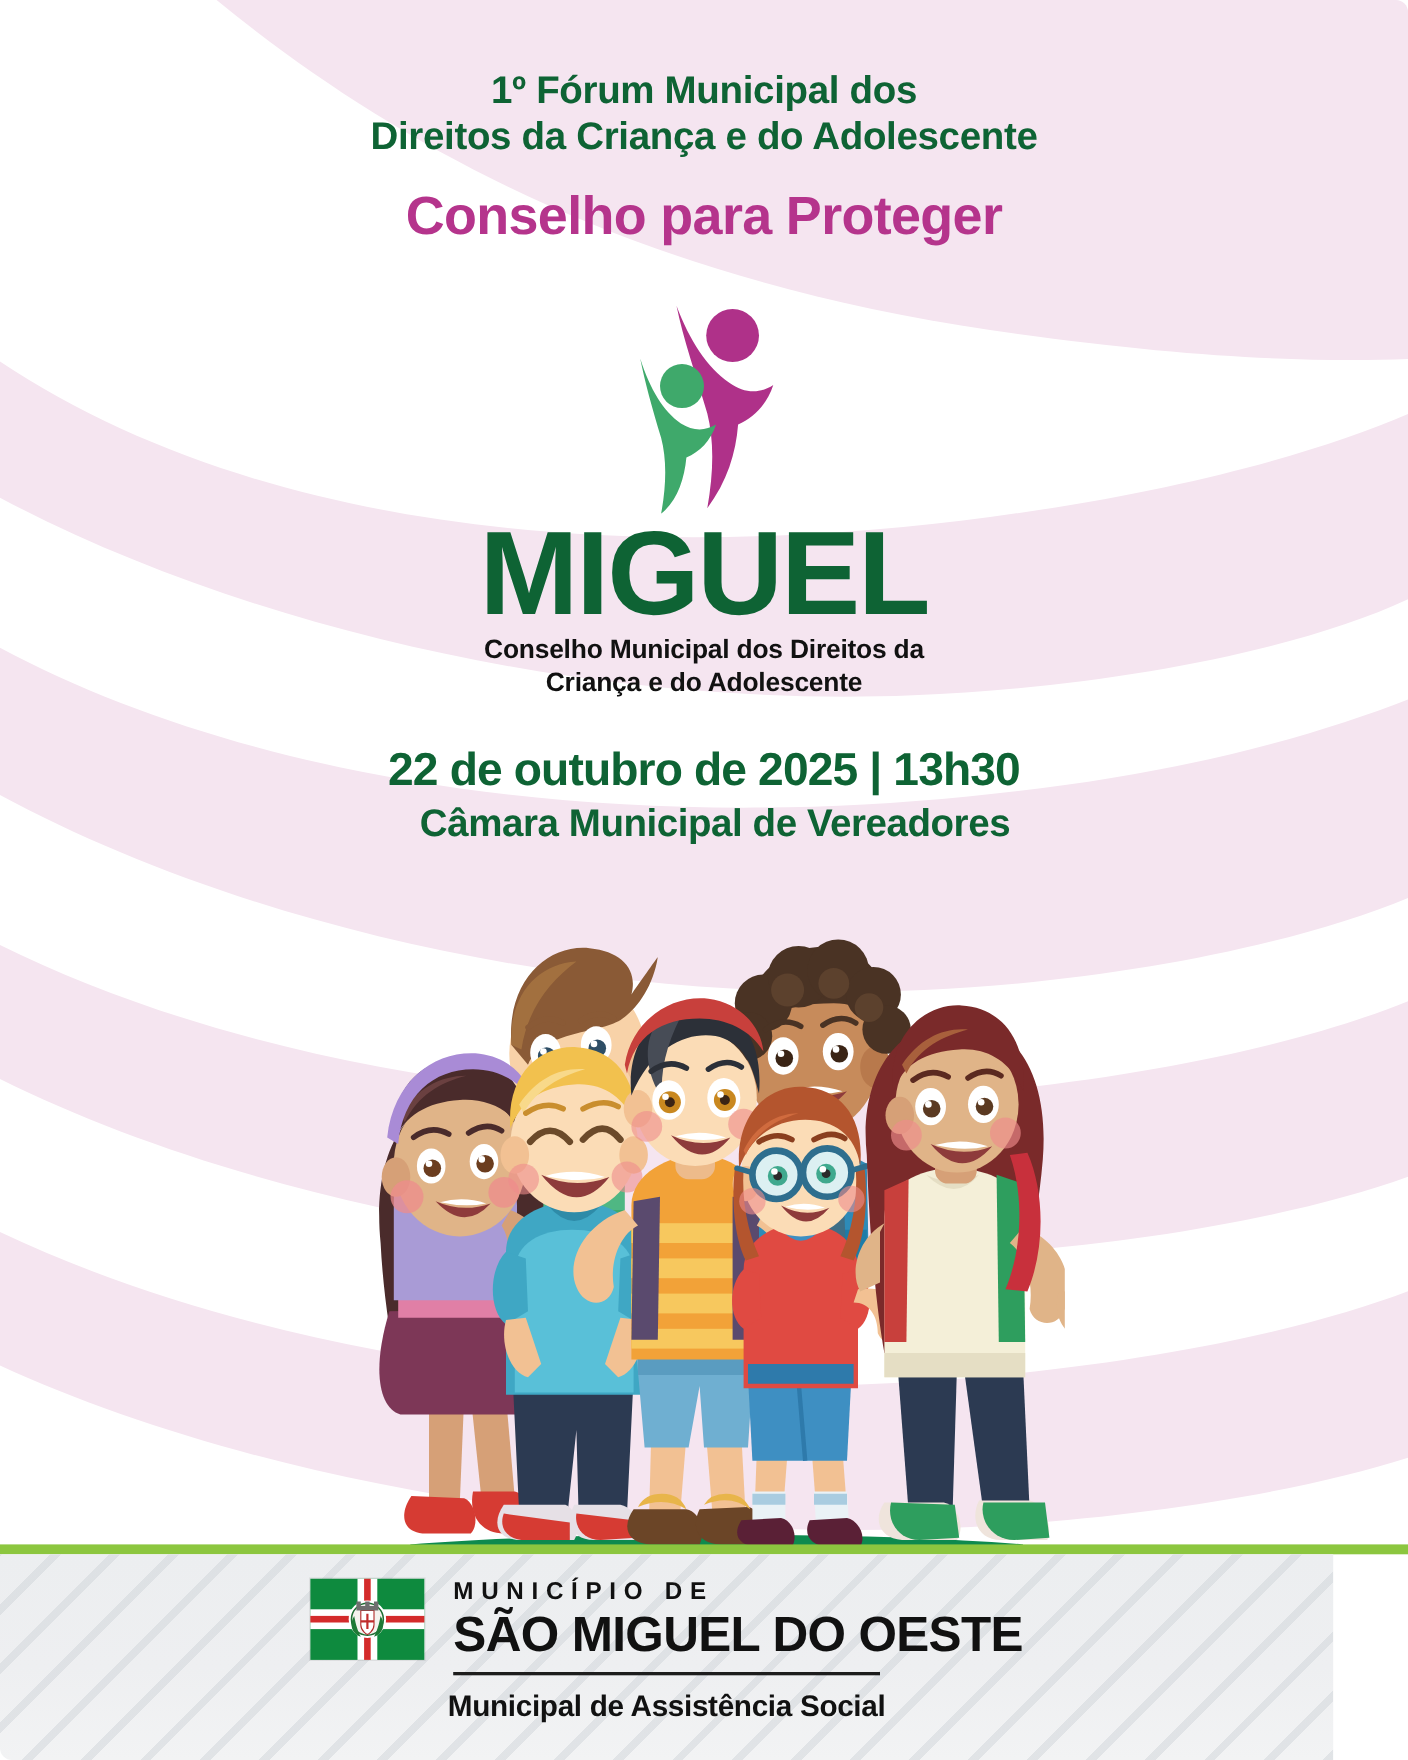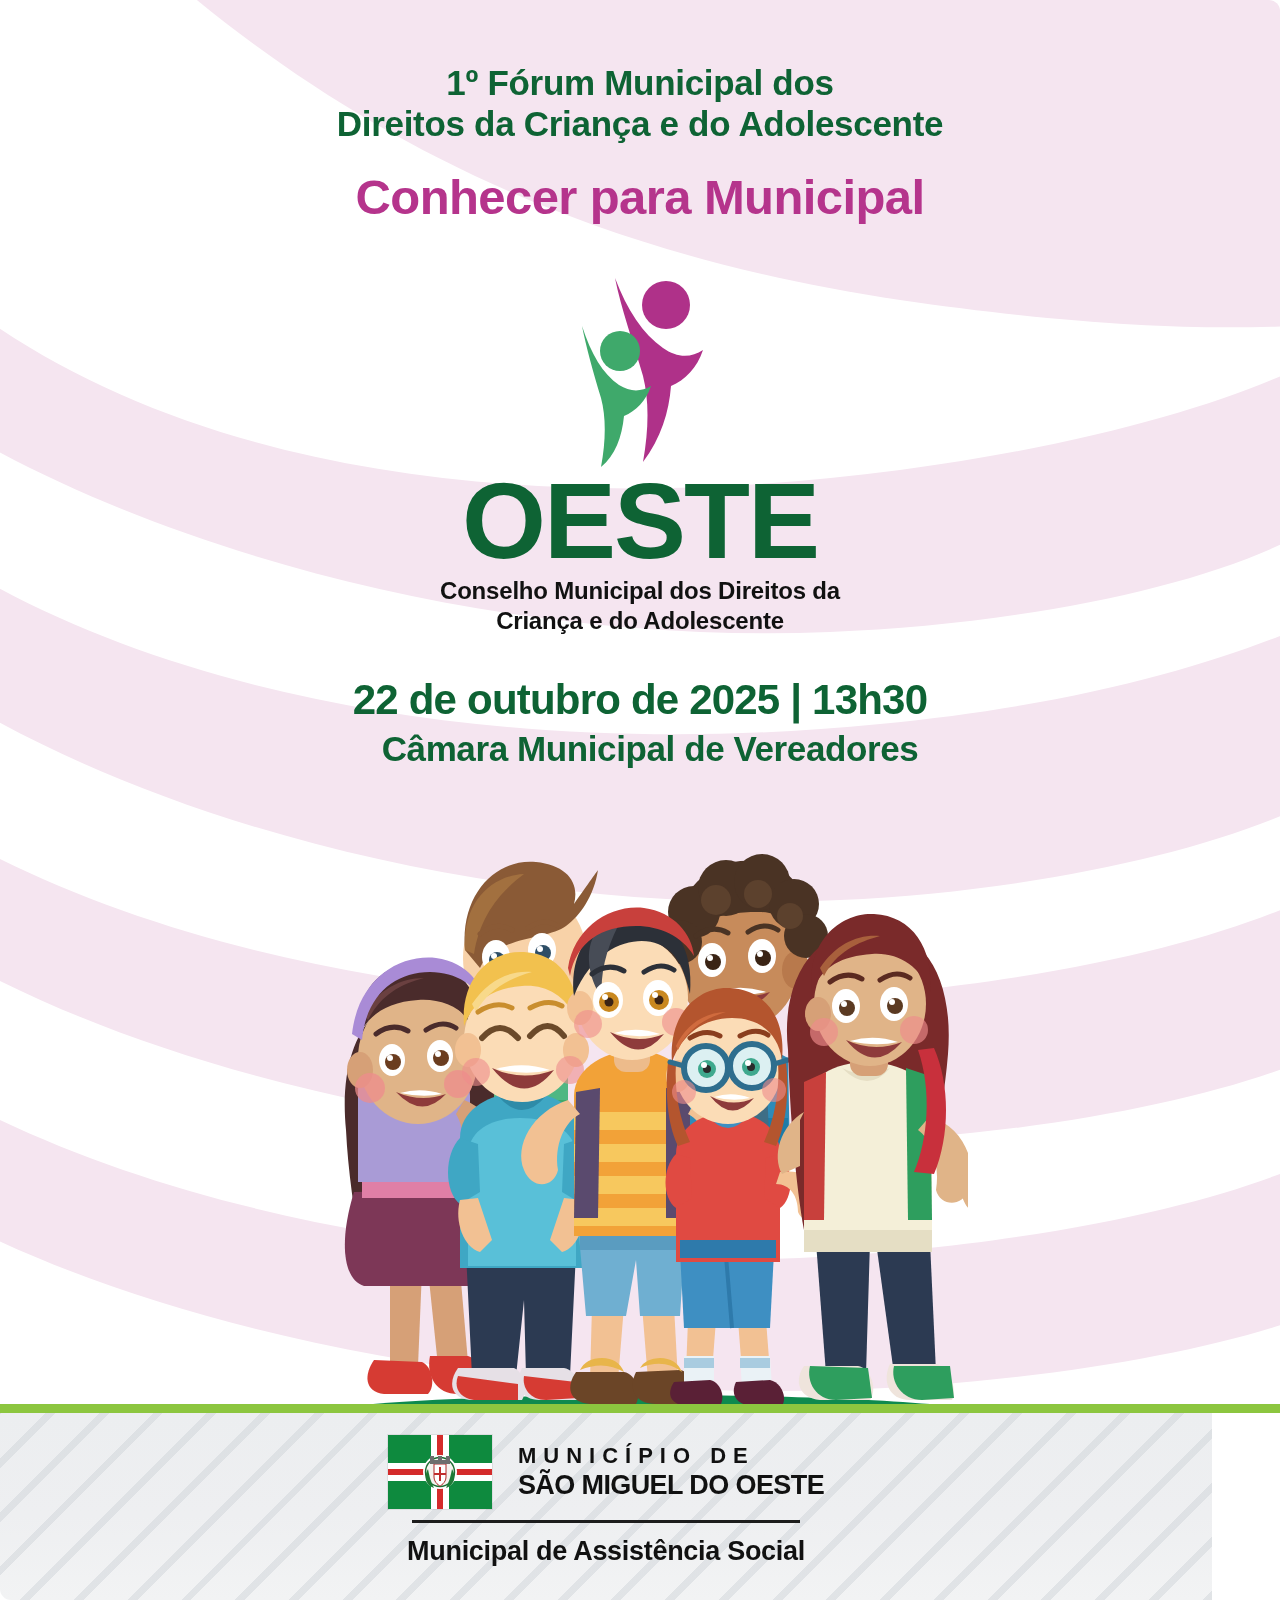--- a/index.html
+++ b/index.html
@@ -111,21 +111,21 @@
     display:flex; flex-direction:column; align-items:center;
     padding-top:22px;
   }
   .muni-row { display:flex; align-items:center; gap:26px; }
   .flag { width:104px; height:74px; display:block; box-shadow:0 0 0 1px rgba(0,0,0,.07); }
   .muni-text { text-align:left; line-height:1; }
   .muni-small {
     font-size:22px; font-weight:bold; color:#111; letter-spacing:7px;
   }
   .muni-big {
-    font-size:27px; font-weight:bold; color:#111; letter-spacing:-0.6px; margin-top:5px;
+    font-size:45px; font-weight:bold; color:#111; letter-spacing:-0.6px; margin-top:5px;
   }
   .divider-rule {
     width:388px; height:3px; background:#1d1d1d; margin:11px 0 0 0;
   }
   .secretaria {
     margin-top:13px;
     font-size:27px; font-weight:bold; color:#111; letter-spacing:-0.3px;
   }
 </style>
 </head>
@@ -153,21 +153,21 @@
 
       <path d="M-40,1100 C 210,1232 570,1284 910,1250 C 1090,1232 1215,1200 1290,1170
                L1290,1322 C 1190,1356 1020,1384 840,1390
                C 500,1400 170,1330 -40,1222 Z"></path>
     </g>
   </svg>
 
   <div class="header-block">
     <div class="event-title">1º Fórum Municipal dos
 Direitos da Criança e do Adolescente</div>
-    <div class="slogan">Conhecer para Municipal</div>
+    <div class="slogan">Conselho para Proteger</div>
   </div>
 
   <div class="logo-block">
 
     <svg class="logo-mark" width="150" height="195" viewBox="0 0 150 195" aria-hidden="true">
 
       <g fill="#AF3189">
         <circle cx="101" cy="33" r="24"></circle>
         <path d="M50,6
                  C 62,38 78,62 98,76
@@ -183,21 +183,21 @@
         <path d="M17,54
                  C 26,82 38,102 54,113
                  C 65,120 76,120 86,114
                  C 81,129 71,139 59,144
                  C 57,165 50,184 36,195
                  C 41,168 41,145 36,126
                  C 28,100 21,74 17,54 Z"></path>
       </g>
     </svg>
 
-    <div class="cmdca-word">OESTE</div>
+    <div class="cmdca-word">MIGUEL</div>
     <div class="cmdca-sub">Conselho Municipal dos Direitos da
 Criança e do Adolescente</div>
   </div>
 
   <div class="when-block">
     <div class="when-date">22 de outubro de 2025 | 13h30</div>
     <div class="when-place">Câmara Municipal de Vereadores</div>
   </div>
 
   <svg class="kids-art" viewBox="0 0 650 620" aria-hidden="true">

